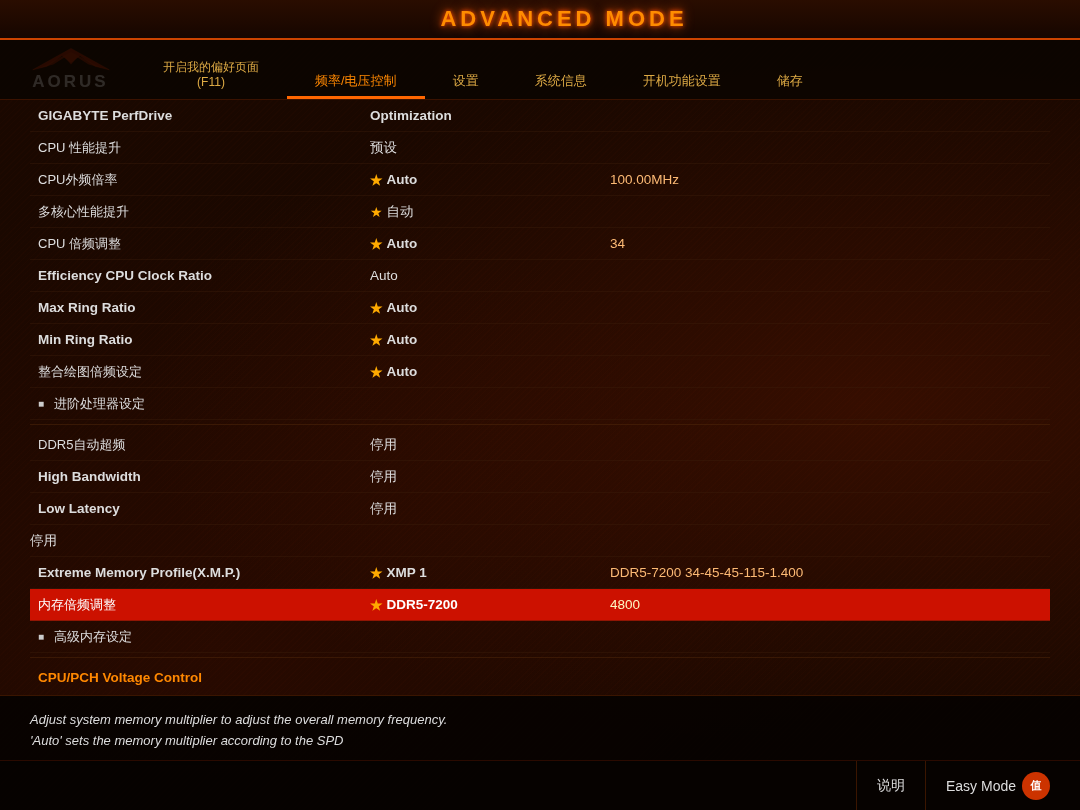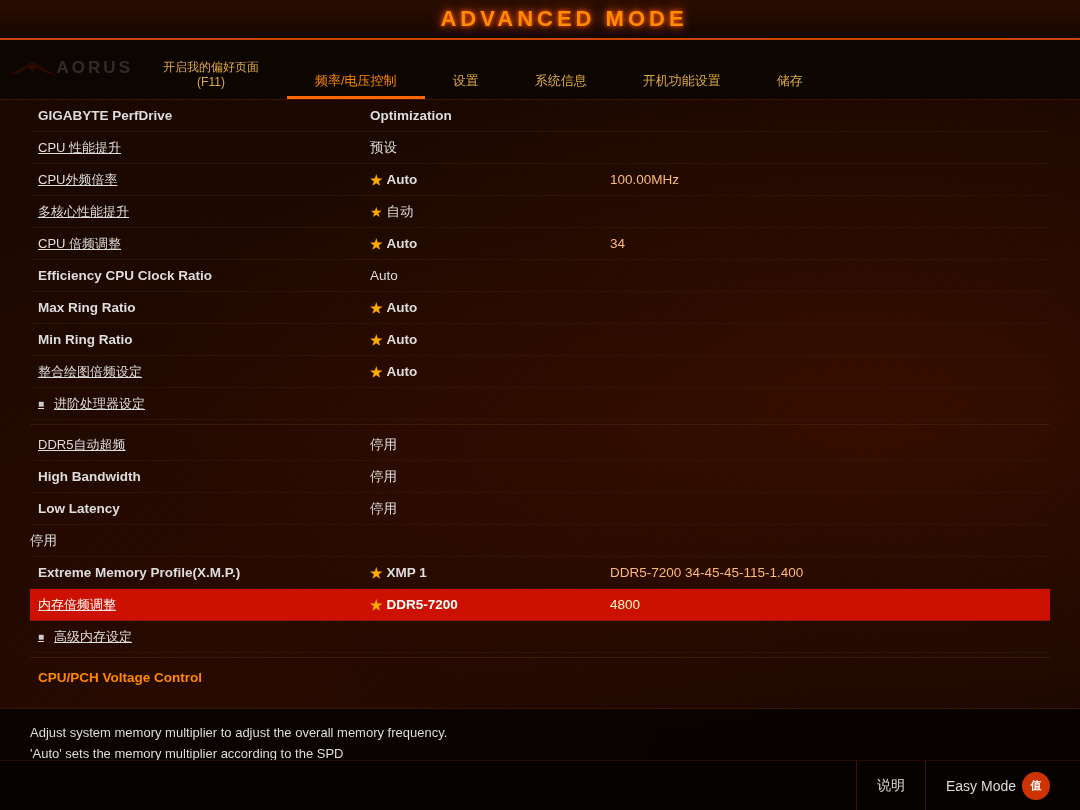--- a/index.html
+++ b/index.html
@@ -95,21 +95,21 @@
       width: 340px;
       color: #dddddd;
       font-size: 13.5px;
       padding-left: 8px;
       display: flex;
       align-items: center;
       gap: 6px;
     }
     .col-name.bold { font-weight: bold; }
     .col-name.orange { color: #ff8800; font-weight: bold; }
-    .col-name.chinese { color: #dddddd; font-size: 13px; text-decoration: underline; }
+    .col-name.chinese { color: #dddddd; font-size: 13px; }
     .col-value1 {
       width: 240px;
       color: #dddddd;
       font-size: 13.5px;
       display: flex;
       align-items: center;
       gap: 4px;
     }
     .col-value1.bold { font-weight: bold; }
     .col-value2 {
@@ -130,28 +130,29 @@
     
     .divider {
       height: 1px;
       background: rgba(80,40,10,0.5);
       margin: 4px 0;
     }
 
     
     .bottom-bar {
       position: absolute;
-      bottom: 32px;
+      bottom: 45px;
       left: 0; right: 0;
       height: 70px;
       background: rgba(5,2,0,0.9);
       border-top: 1px solid #3a1500;
       padding: 23px 30px;
       display: flex;
       align-items: center;
+      font-style: italic;
     }
     .bottom-text {
       color: #dddddd;
       font-size: 13px;
       line-height: 1.6;
     }
     .bottom-text span { display: block; }
 
     
     .very-bottom {
@@ -206,21 +207,21 @@
     }
 
     
     .aorus-logo {
       position: absolute;
       left: 8px;
       top: 40px;
       width: 125px;
       height: 58px;
       display: flex;
-      flex-direction: row;
+      flex-direction: column;
       align-items: center;
       justify-content: center;
     }
     .aorus-wing-svg {
       width: 80px;
       height: 28px;
     }
     .aorus-word {
       color: #ffffff;
       font-size: 17px;

